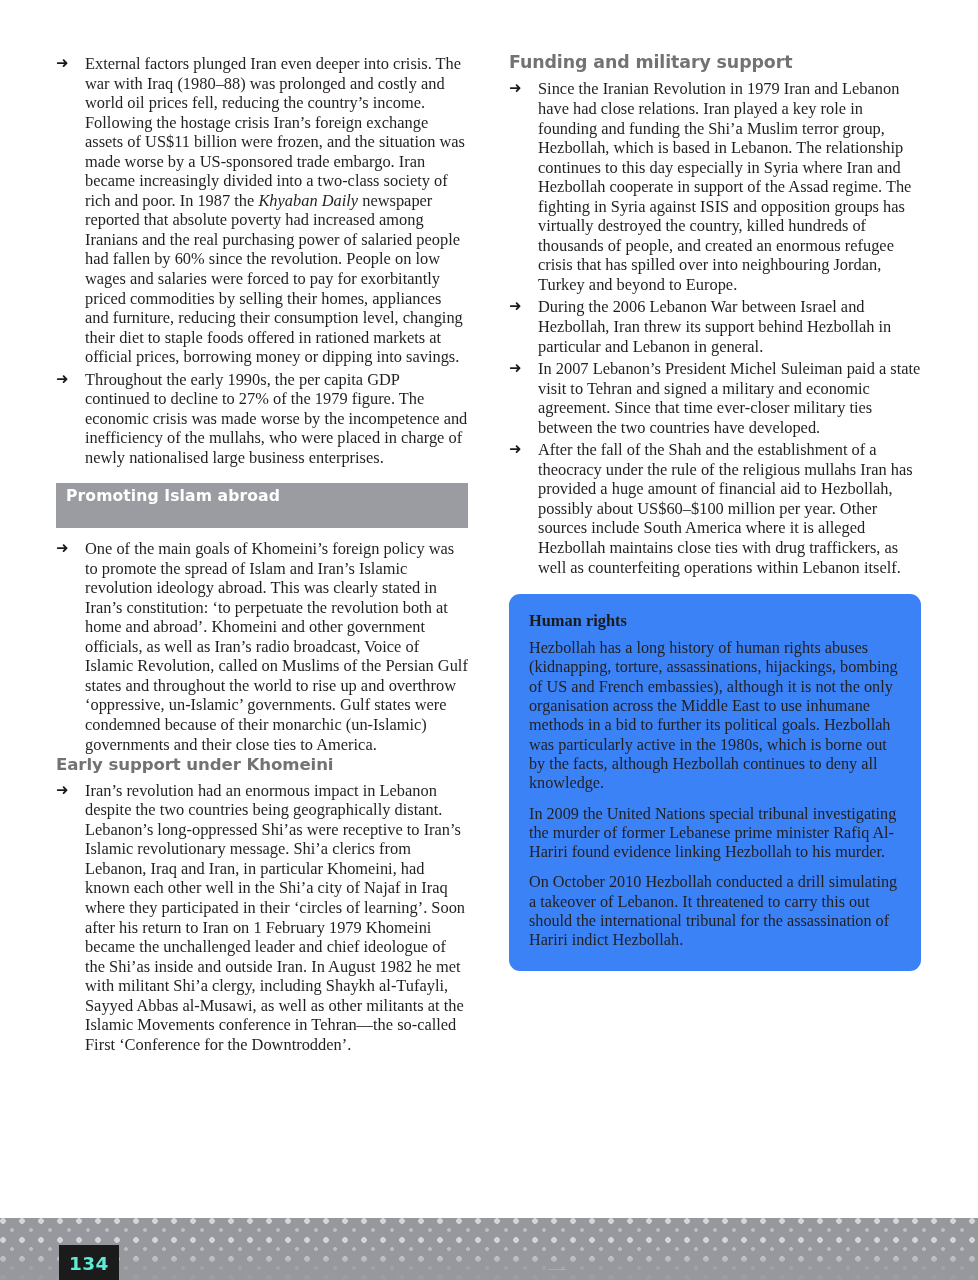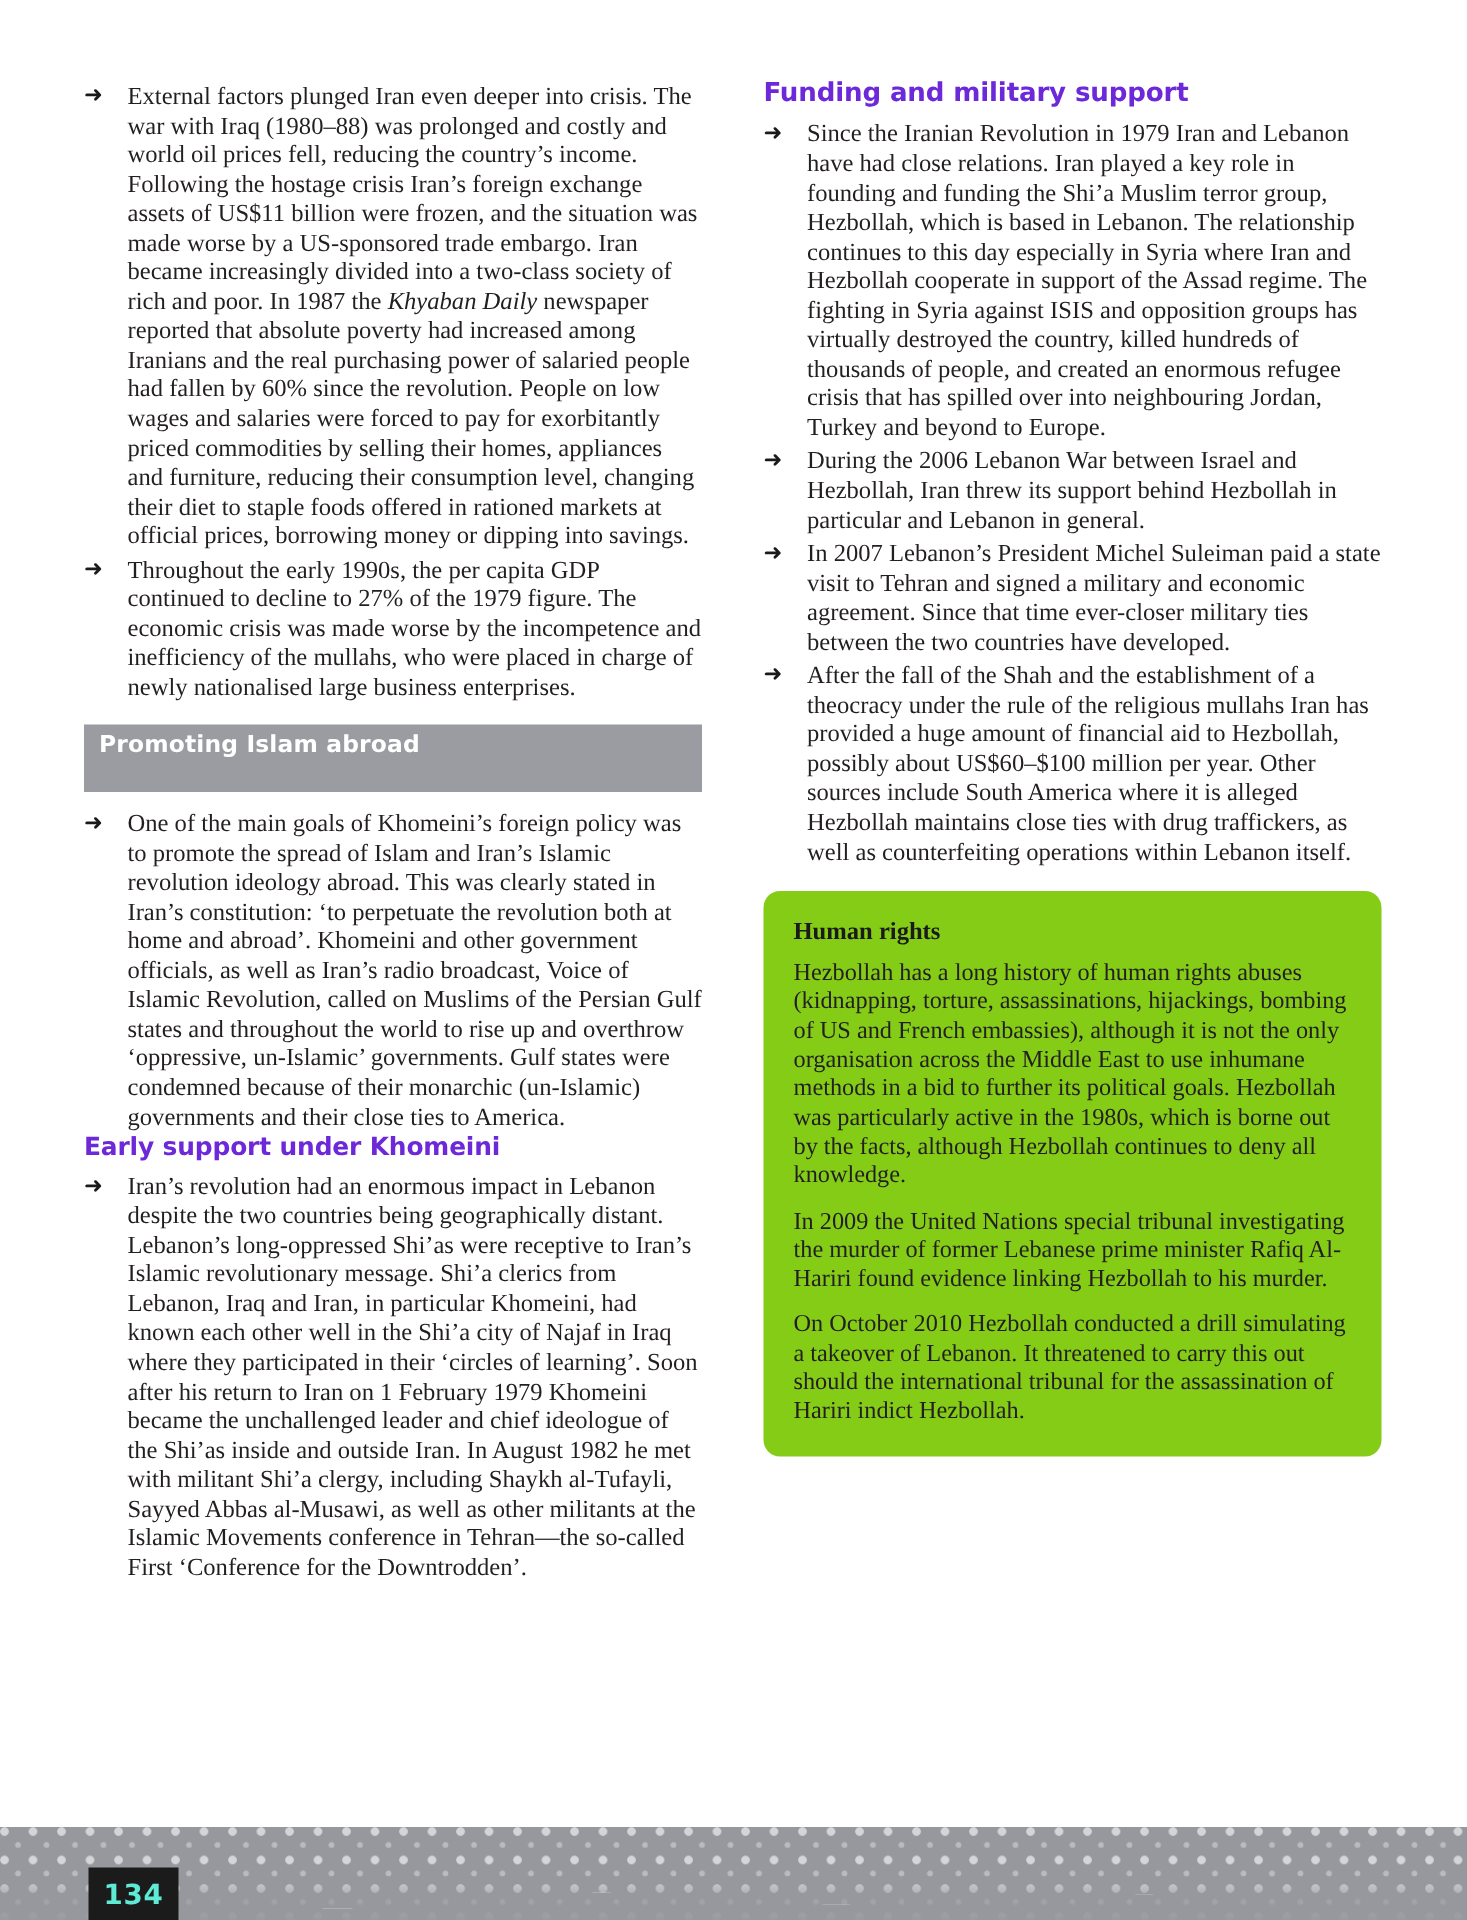--- a/index.html
+++ b/index.html
@@ -75,35 +75,35 @@
     margin: 16px 0 11px 0;
     letter-spacing: 0.1px;
   }
 
   
   .sans-head {
     font-family: "DejaVu Sans", sans-serif;
     font-weight: bold;
     font-size: 17.4px;
     line-height: 1;
-    color: #6d28d9;
+    color: #737373;
     margin: 0 0 8px 0;
     letter-spacing: -0.1px;
   }
   .sans-head.sub {
     font-size: 16.6px;
     margin: 12px 0 7px 0;
   }
   .sans-head.first {
     margin-top: 0;
   }
 
   
   .feature-box {
-    background: #84cc16;
+    background: #3b82f6;
     border-radius: 11px;
     padding: 18px 20px 20px 20px;
     margin-top: 17px;
   }
   .feature-title {
     font-family: "Liberation Serif", serif;
     font-weight: bold;
     font-size: 16.4px;
     line-height: 1.1;
     margin: 0 0 9px 0;

